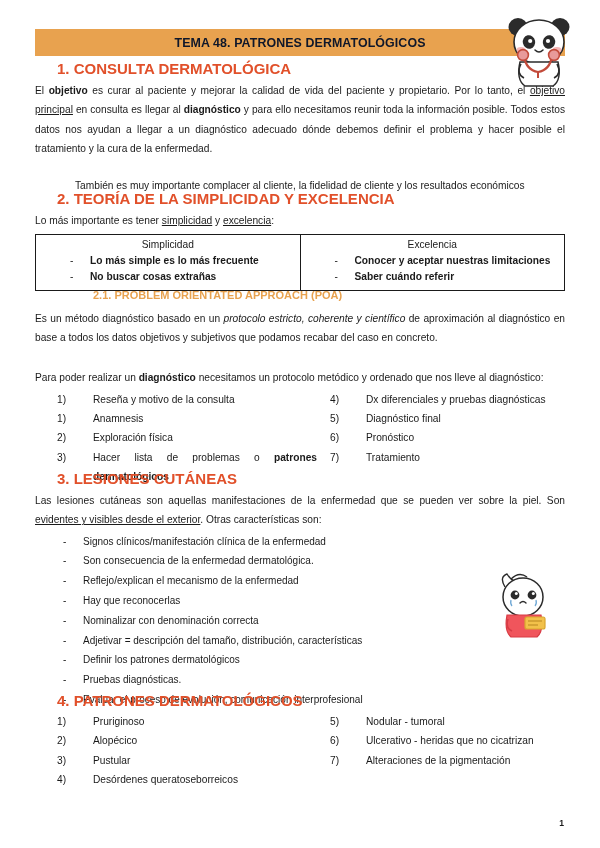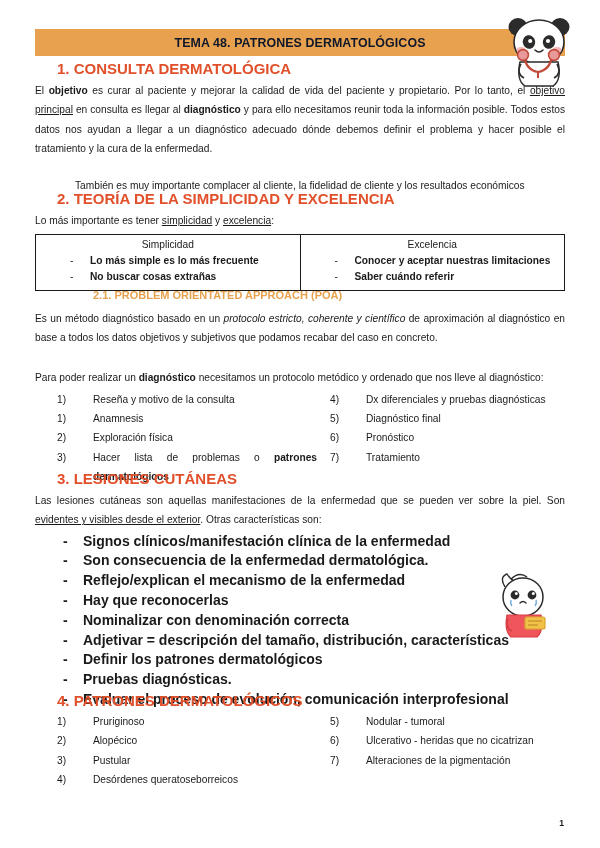--- a/index.html
+++ b/index.html
@@ -156,25 +156,24 @@
     width: 30px;
   }
 
   
   ul.dash {
     margin: 0;
     padding: 0;
     list-style: none;
   }
   ul.dash li {
-    font-size: 14px;
+    font-size: 10px;
     line-height: 19.8px;
     position: relative;
     padding-left: 48px;
-    font-weight: bold;
   }
   ul.dash li:before {
     content: "-";
     position: absolute;
     left: 28px;
   }
 
   .page-number {
     position: absolute;
     right: 36px;

